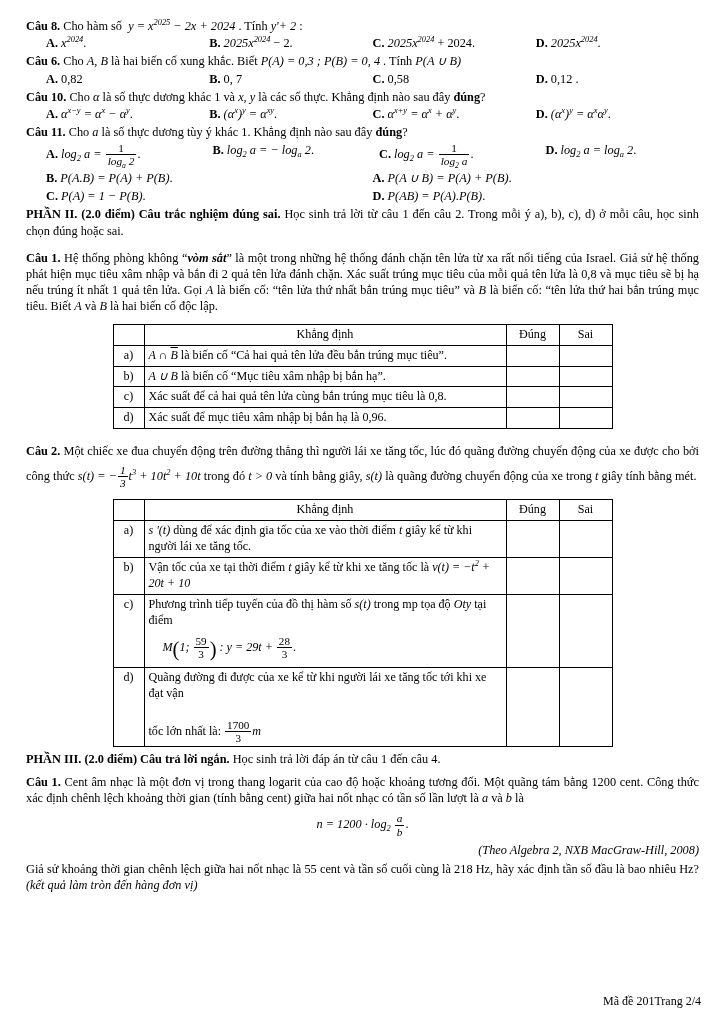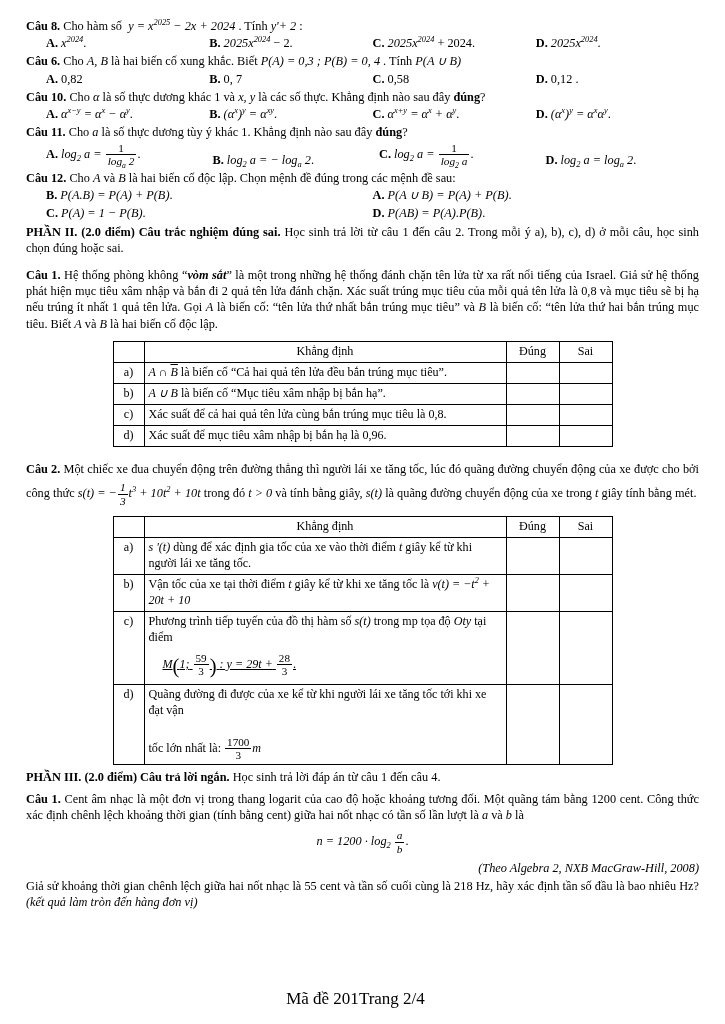--- a/index.html
+++ b/index.html
@@ -93,25 +93,25 @@
   .centerline {
     text-align: center;
     margin: 6px 0 4px 0;
   }
   .right {
     text-align: right;
   }
   .footer {
     position: absolute;
     left: 26px;
-    right: 40px;
+    right: 24px;
     bottom: 14px;
     display: flex;
-    justify-content: center;
-    font-size: 17px;
+    justify-content: flex-end;
+    font-size: 12px;
   }
   .ovl { text-decoration: overline; }
 </style>
 </head>
 <body>
 
 <div class="page">
 
   <div class="qline">
     <span class="bold">Câu 8.</span>
@@ -145,35 +145,31 @@
     <div><span class="bold">A.</span> <span class="math">α<sup>x−y</sup> = α<sup>x</sup> − α<sup>y</sup></span>.</div>
     <div><span class="bold">B.</span> <span class="math">(α<sup>x</sup>)<sup>y</sup> = α<sup>xy</sup></span>.</div>
     <div><span class="bold">C.</span> <span class="math">α<sup>x+y</sup> = α<sup>x</sup> + α<sup>y</sup></span>.</div>
     <div><span class="bold">D.</span> <span class="math">(α<sup>x</sup>)<sup>y</sup> = α<sup>x</sup>α<sup>y</sup></span>.</div>
   </div>
 
   <div class="qline">
     <span class="bold">Câu 11.</span>
     <span>Cho <span class="math">a</span> là số thực dương tùy ý khác 1. Khẳng định nào sau đây <span class="bold">đúng</span>?</span>
   </div>
-  <div class="opts indent" style="align-items:flex-end;gap:13px;">
+  <div class="opts indent" style="align-items:flex-start;gap:13px;">
     <div><span class="bold">A.</span> <span class="math">log<sub>2</sub> a =</span>
       <span class="frac"><span class="num">1</span><span class="den"><span class="math">log<sub>a</sub> 2</span></span></span>.
     </div>
     <div><span class="bold">B.</span> <span class="math">log<sub>2</sub> a = − log<sub>a</sub> 2</span>.</div>
     <div><span class="bold">C.</span> <span class="math">log<sub>2</sub> a =</span>
       <span class="frac"><span class="num">1</span><span class="den"><span class="math">log<sub>2</sub> a</span></span></span>.
     </div>
     <div><span class="bold">D.</span> <span class="math">log<sub>2</sub> a = log<sub>a</sub> 2</span>.</div>
   </div>
 
-  <div class="qline">
-    <span class="bold">Câu 12.</span>
-    <span>Cho <span class="math">A</span> và <span class="math">B</span> là hai biến cố độc lập. Chọn mệnh đề đúng trong các mệnh đề sau:</span>
-  </div>
   <div class="opts opts2 indent">
     <div><span class="bold">B.</span> <span class="math">P(A.B) = P(A) + P(B)</span>.</div>
     <div><span class="bold">A.</span> <span class="math">P(A ∪ B) = P(A) + P(B)</span>.</div>
   </div>
   <div class="opts opts2 indent">
     <div><span class="bold">C.</span> <span class="math">P(A) = 1 − P(B)</span>.</div>
     <div><span class="bold">D.</span> <span class="math">P(AB) = P(A).P(B)</span>.</div>
   </div>
 
   <div class="sec-head para">
@@ -246,21 +242,21 @@
       <tr>
         <td class="lab">b)</td>
         <td>Vận tốc của xe tại thời điểm <span class="math">t</span> giây kể từ khi xe tăng tốc là <span class="math">v(t) = −t<sup>2</sup> + 20t + 10</span></td>
         <td class="ck"></td>
         <td class="ck"></td>
       </tr>
       <tr>
         <td class="lab">c)</td>
         <td>
           Phương trình tiếp tuyến của đồ thị hàm số <span class="math">s(t)</span> trong mp tọa độ <span class="math">Oty</span> tại điểm
-          <div style="margin:6px 0 4px 14px;line-height:1.1;text-decoration:underline;">
+          <div style="margin:6px 0 4px 14px;line-height:1.1;">
             <span class="math">M</span><span style="font-size:1.7em;vertical-align:-0.25em;">(</span><span class="math">1;</span>
             <span class="frac"><span class="num">59</span><span class="den">3</span></span><span style="font-size:1.7em;vertical-align:-0.25em;">)</span>
             <span class="math">: y = 29t +</span>
             <span class="frac"><span class="num">28</span><span class="den">3</span></span>.
           </div>
         </td>
         <td class="ck"></td>
         <td class="ck"></td>
       </tr>
       <tr>

